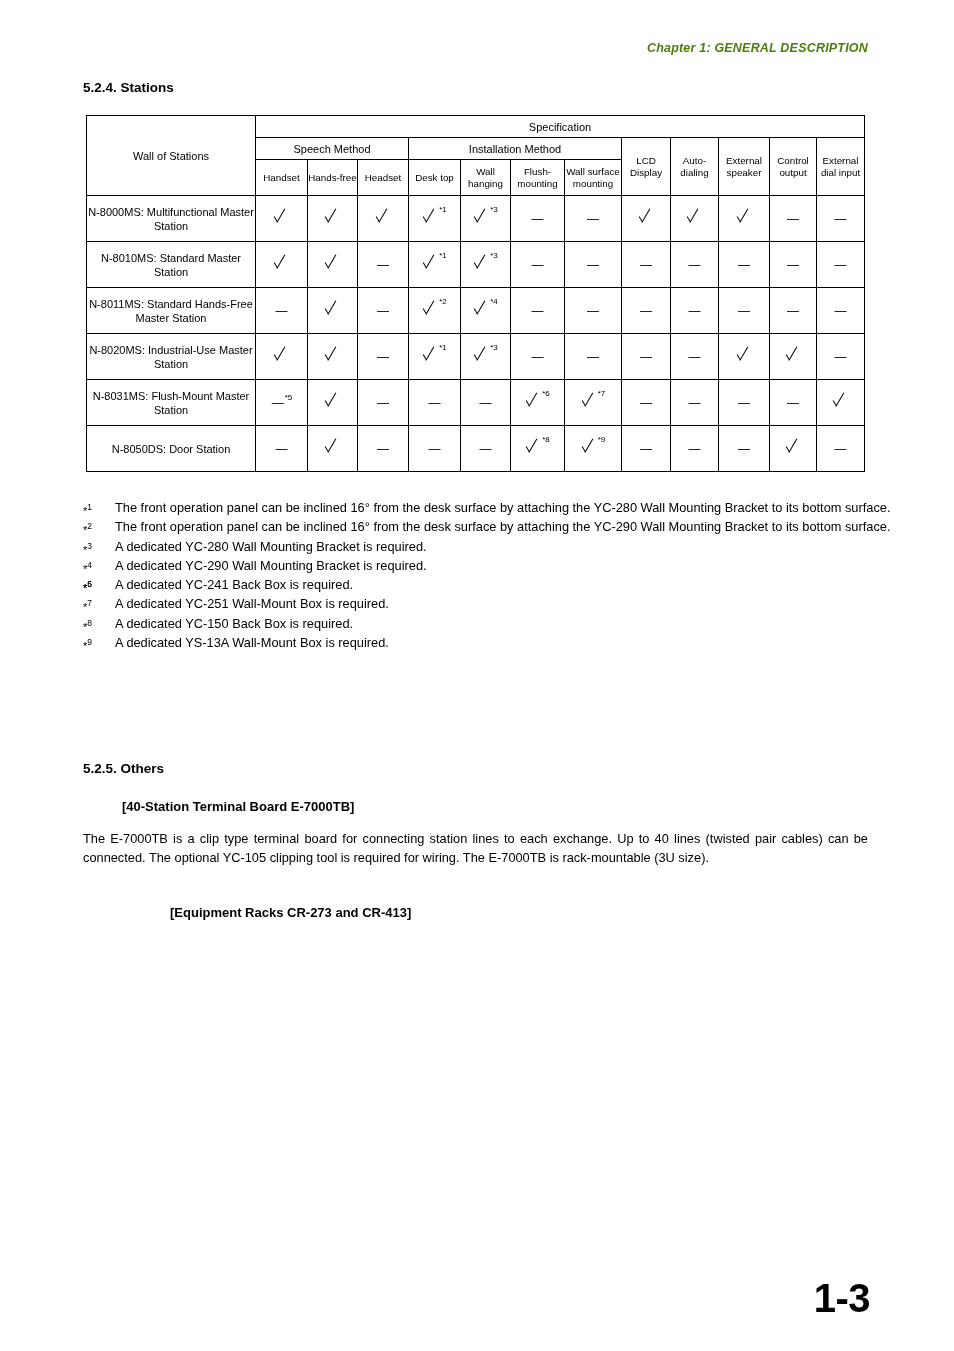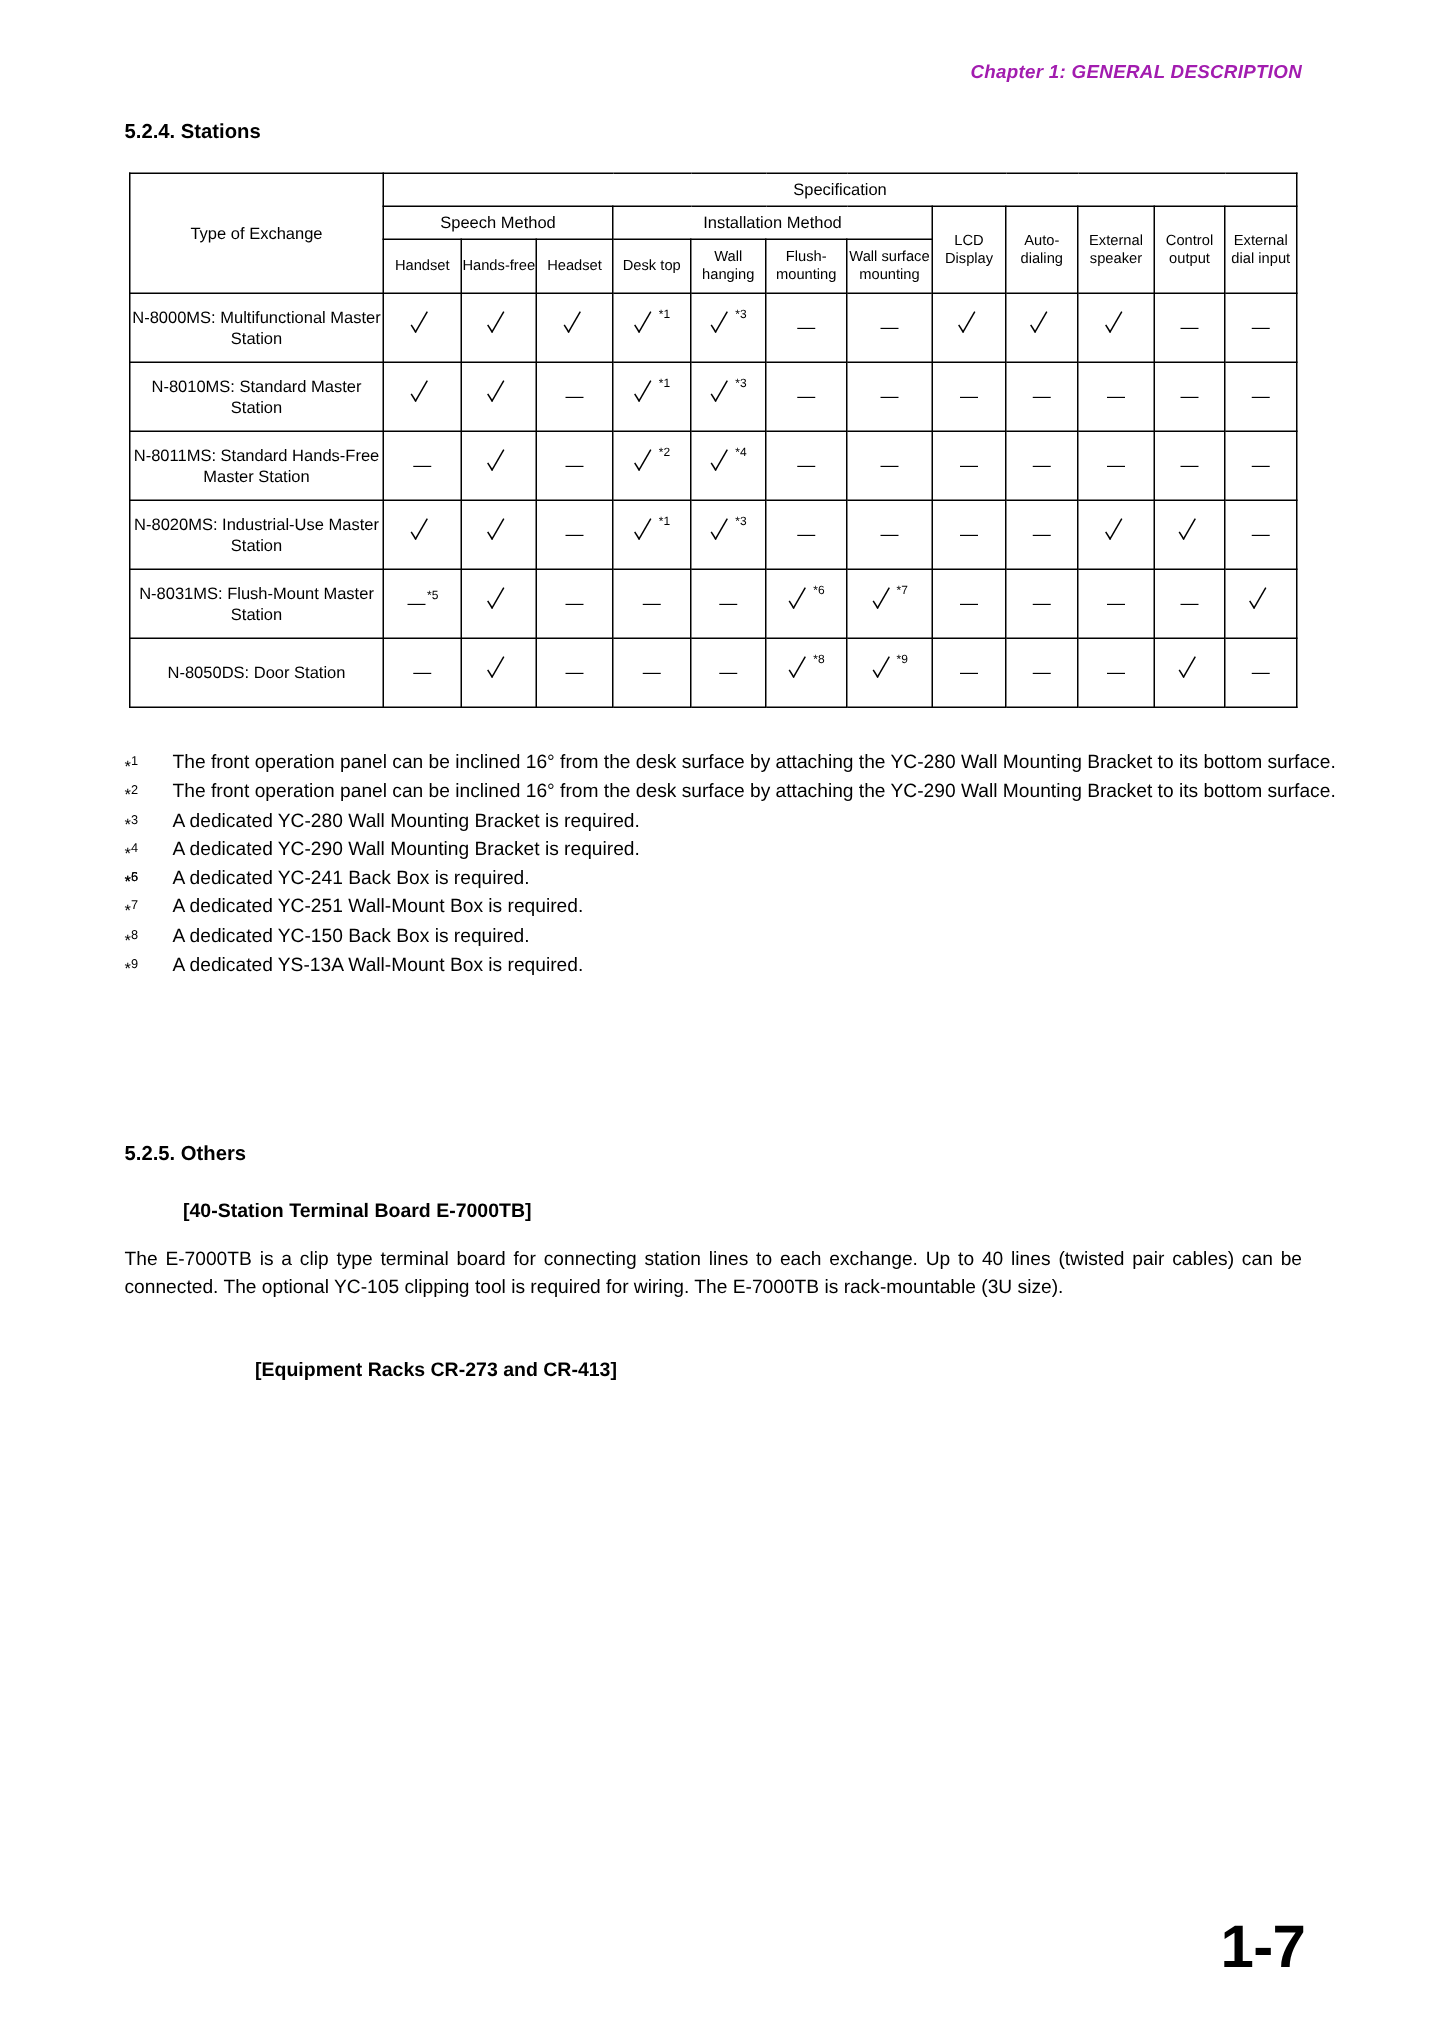--- a/index.html
+++ b/index.html
@@ -21,21 +21,21 @@
     height: 1351px;
     box-sizing: border-box;
   }
   .header {
     position: absolute;
     top: 41px;
     right: 86px;
     font-size: 12.5px;
     font-style: italic;
     font-weight: bold;
-    color: #a21caf;
+    color: #4d7c0f;
     letter-spacing: 0.2px;
   }
   .sec-title {
     position: absolute;
     font-size: 13.5px;
     font-weight: bold;
     color: #000;
   }
   #sec-524 { left: 83px; top: 80px; }
   #sec-525 { left: 83px; top: 761px; }
@@ -196,21 +196,21 @@
       <col style="width:54px">
       <col style="width:57px">
       <col style="width:49px">
       <col style="width:48px">
       <col style="width:51px">
       <col style="width:47px">
       <col style="width:48px">
     </colgroup>
     <thead>
       <tr>
-        <td rowspan="3" class="type-cell type-hdr">Type of Exchange</td>
+        <td rowspan="3" class="type-cell type-hdr">Wall of Stations</td>
         <td colspan="12" class="hdr-spec">Specification</td>
       </tr>
       <tr>
         <td colspan="3" class="hdr-group">Speech Method</td>
         <td colspan="4" class="hdr-group">Installation Method</td>
         <td rowspan="2" class="hdr-col">LCD Display</td>
         <td rowspan="2" class="hdr-col">Auto-dialing</td>
         <td rowspan="2" class="hdr-col">External speaker</td>
         <td rowspan="2" class="hdr-col">Control output</td>
         <td rowspan="2" class="hdr-col">External dial input</td>
@@ -486,14 +486,14 @@
       <div class="note"><span class="nid">*<sup>7</sup></span><span>A dedicated YC-251 Wall-Mount Box is required.</span></div>
       <div class="note"><span class="nid">*<sup>8</sup></span><span>A dedicated YC-150 Back Box is required.</span></div>
       <div class="note"><span class="nid">*<sup>9</sup></span><span>A dedicated YS-13A Wall-Mount Box is required.</span></div>
     </div>
 
   <div class="sec-title" id="sec-525">5.2.5. Others</div>
   <div class="sub-title" id="sub-1">[40-Station Terminal Board E-7000TB]</div>
   <div class="para" id="para-1">The E-7000TB is a clip type terminal board for connecting station lines to each exchange. Up to 40 lines (twisted pair cables) can be connected. The optional YC-105 clipping tool is required for wiring. The E-7000TB is rack-mountable (3U size).</div>
   <div class="sub-title" id="sub-2">[Equipment Racks CR-273 and CR-413]</div>
 
-  <div class="pagenum">1-7</div>
+  <div class="pagenum">1-3</div>
 </div>
 
 </body></html>

